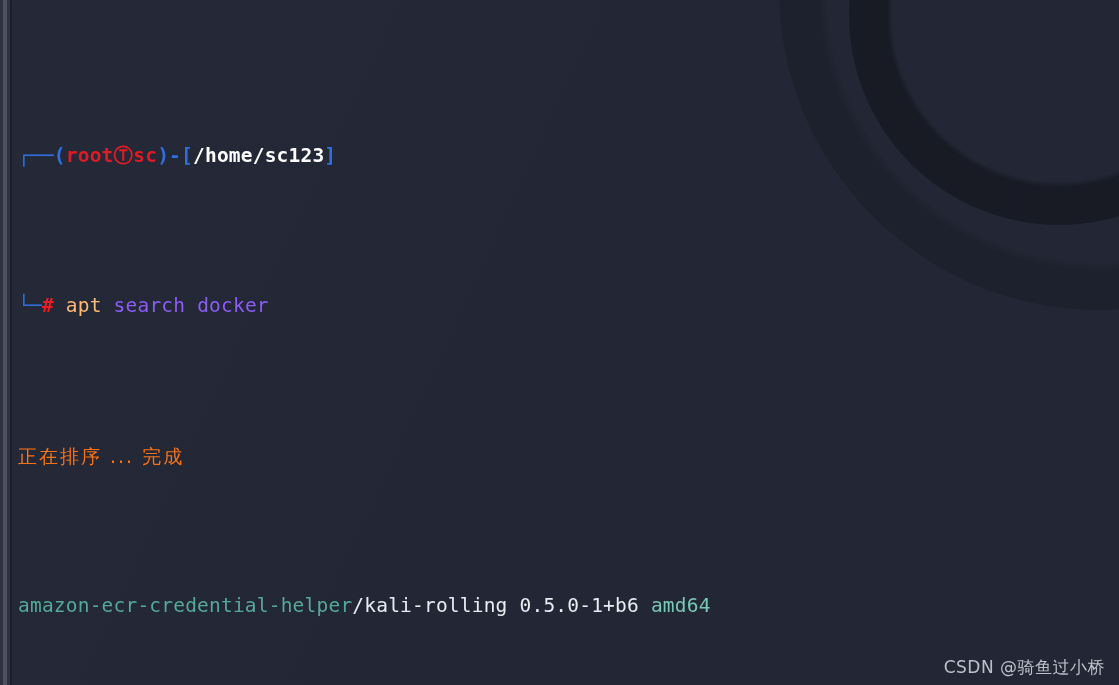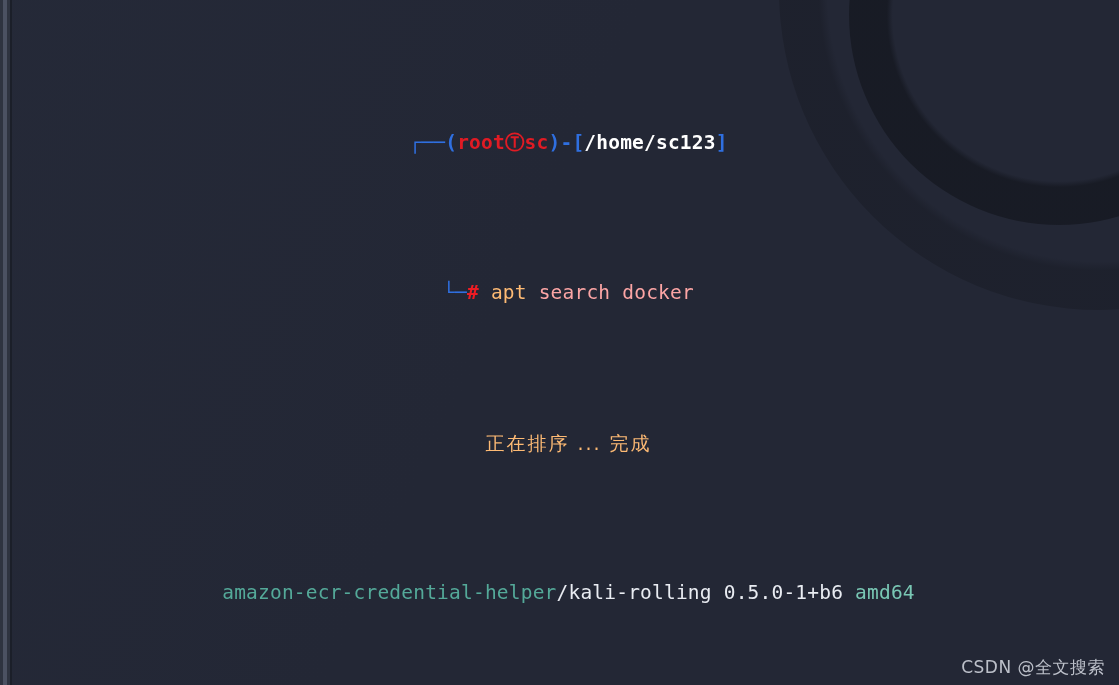--- a/index.html
+++ b/index.html
@@ -65,45 +65,44 @@
     left: 10px; top: 0;
     width: 2px; height: 100%;
     background: #1b1f29;
   }
 
   
   #screen {
     position: absolute;
     left: 12px; top: 0;
     right: 0; bottom: 0;
-    padding: 8px 0 0 6px;
+    padding: 21px 0 0 6px;
     z-index: 4;
     font-size: 19.5px;
     line-height: 30px;
     letter-spacing: 0.2px;
     color: #e7eaf0;
     white-space: pre;
-    text-align: center;
   }
 
   .line { height: 30px; }
 
   
   .c-frame   { color: #2f6fe0; font-weight: bold; }
   .c-paren   { color: #2f6fe0; font-weight: bold; }
   .c-root    { color: #e01b24; font-weight: bold; }
   .c-dragon  { color: #e01b24; font-weight: bold; }
   .c-hash    { color: #ec1c24; font-weight: bold; }
   .c-bracket { color: #2f6fe0; font-weight: bold; }
   .c-path    { color: #ffffff; font-weight: bold; }
   .c-cmd     { color: #fdba74; }
-  .c-arg     { color: #fca5a5; }
+  .c-arg     { color: #8b5cf6; }
 
   
-  .c-cjk     { color: #fdba74; font-family: "DejaVu Sans", "Liberation Sans", sans-serif; font-size: 19px; letter-spacing: 2px;}
+  .c-cjk     { color: #f97316; font-family: "DejaVu Sans", "Liberation Sans", sans-serif; font-size: 19px; letter-spacing: 2px;}
   .c-pkg     { color: #54a999; }
   .c-rest    { color: #e9ecf2; }
   .c-arch-g  { color: #79c7b4; }
 
   
   #watermark {
     position: absolute;
     right: 14px;
     bottom: 6px;
     z-index: 9;
@@ -163,15 +162,15 @@
     
     
     
 
     
     
     
 
   </div>
 
-  <div id="watermark">CSDN @全文搜索</div>
+  <div id="watermark">CSDN @骑鱼过小桥</div>
 
 </div>
 
 </body></html>

